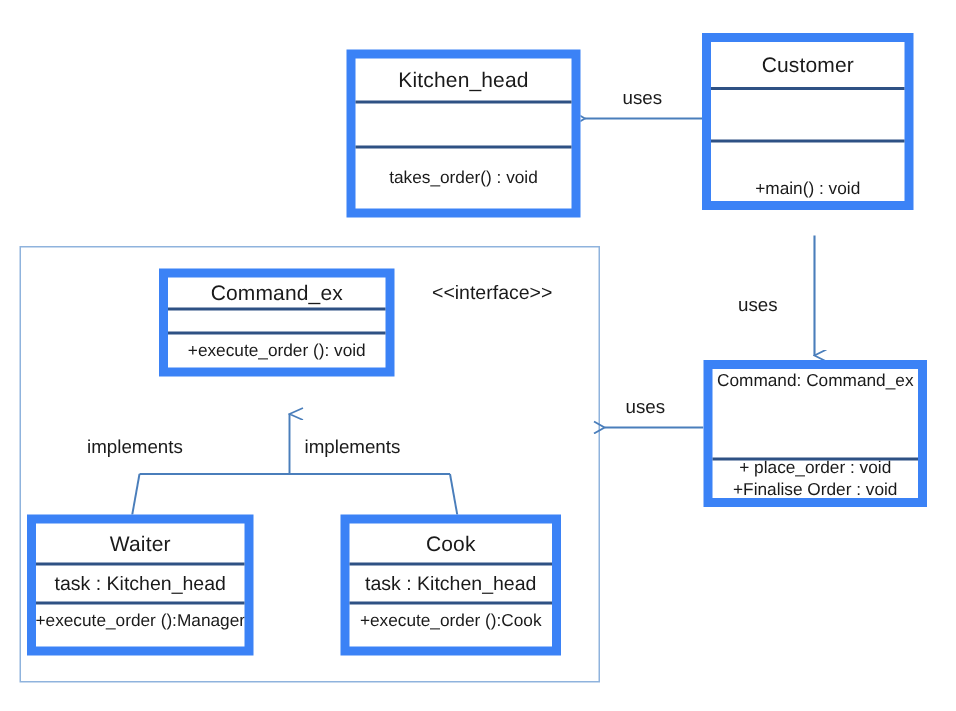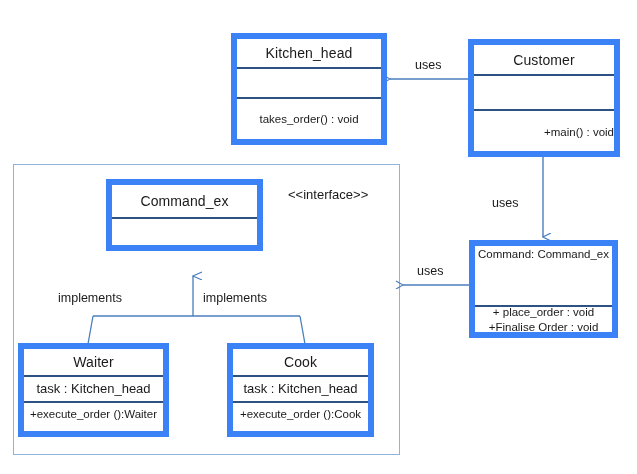--- a/index.html
+++ b/index.html
@@ -130,58 +130,61 @@
   <div class="uml-class" style="left:231px; top:33px; width:156px; height:112px;">
     <div class="uml-compartment" style="height:31px;">
       <span class="uml-name">Kitchen_head</span>
     </div>
     <div class="uml-compartment" style="height:34px;"></div>
     <div class="uml-compartment" style="height:47px;">
       <span class="uml-op">takes_order() : void</span>
     </div>
   </div>
 
-  <div class="uml-class" style="left:468px; top:39px; width:152px; height:118px;">
+  <div class="uml-class" style="left:468px; top:22px; width:141px; height:118px;">
     <div class="uml-compartment" style="height:33px;">
       <span class="uml-name">Customer</span>
     </div>
     <div class="uml-compartment" style="height:39px;"></div>
-    <div class="uml-compartment" style="height:46px; justify-content:flex-end; padding-bottom:11px;align-items:flex-end;">
+    <div class="uml-compartment" style="height:46px; justify-content:flex-end; padding-bottom:0;">
       <span class="uml-op">+main() : void</span>
     </div>
   </div>
 
   <div class="uml-class" style="left:469px; top:240px; width:149px; height:98px;">
     <div class="uml-compartment" style="height:25px;">
       <span class="uml-attr" style="font-size:11.5px;text-align:center;">Command: Command_ex</span>
     </div>
     <div class="uml-compartment" style="height:43px;margin-top:44px;">
       <span class="uml-op">+ place_order : void</span>
       <span class="uml-op">+Finalise Order : void</span>
     </div>
   </div>
 
   <div class="uml-class" style="left:106px; top:179px; width:157px; height:72px;">
     <div class="uml-compartment" style="height:32px;">
       <span class="uml-name">Command_ex</span>
     </div>
     <div class="uml-compartment" style="height:24px;"></div>
+    <div class="uml-compartment" style="height:34px; justify-content:flex-start; padding-top:4px;">
+      <span class="uml-op">+execute_order (): void</span>
+    </div>
   </div>
 
   <span class="stereotype" style="left:288px; top:187px;">&lt;&lt;interface&gt;&gt;</span>
 
   <div class="uml-class" style="left:18px; top:343px; width:151px; height:94px;">
     <div class="uml-compartment" style="height:29px;">
       <span class="uml-name">Waiter</span>
     </div>
     <div class="uml-compartment" style="height:28px;">
       <span class="uml-attr">task : Kitchen_head</span>
     </div>
     <div class="uml-compartment" style="height:33px; justify-content:flex-start; padding-top:4px;">
-      <span class="uml-op">+execute_order ():Waiter</span>
+      <span class="uml-op">+execute_order ():Manager</span>
     </div>
   </div>
 
   <div class="uml-class" style="left:227px; top:343px; width:147px; height:94px;">
     <div class="uml-compartment" style="height:29px;">
       <span class="uml-name">Cook</span>
     </div>
     <div class="uml-compartment" style="height:28px;">
       <span class="uml-attr">task : Kitchen_head</span>
     </div>

